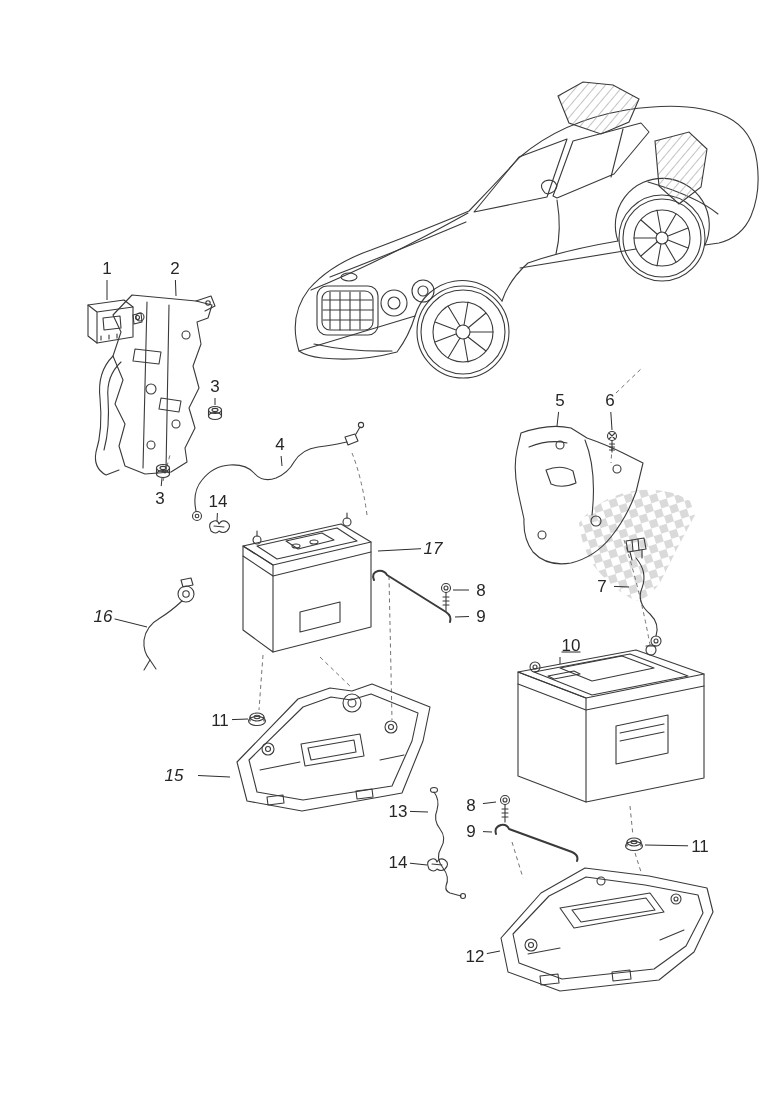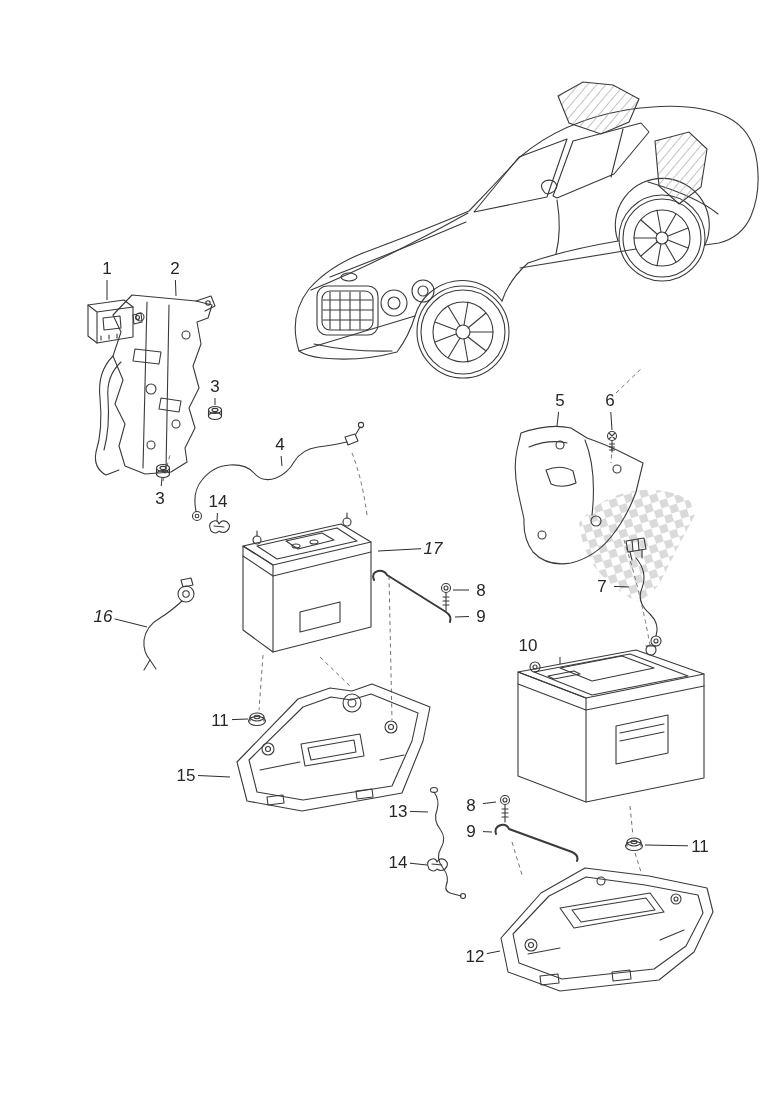--- a/index.html
+++ b/index.html
@@ -330,26 +330,26 @@
       <div class="callout" style="left: 107px; top: 268px;">1</div>
       <div class="callout" style="left: 175px; top: 268px;">2</div>
       <div class="callout" style="left: 215px; top: 386px;">3</div>
       <div class="callout" style="left: 160px; top: 498px;">3</div>
       <div class="callout" style="left: 280px; top: 444px;">4</div>
       <div class="callout" style="left: 560px; top: 400px;">5</div>
       <div class="callout" style="left: 610px; top: 400px;">6</div>
       <div class="callout" style="left: 602px; top: 586px;">7</div>
       <div class="callout" style="left: 481px; top: 590px;">8</div>
       <div class="callout" style="left: 481px; top: 616px;">9</div>
-      <div class="callout" style="left: 528px; top: 645px;">10</div>
+      <div class="callout" style="left: 571px; top: 645px; text-decoration: underline;">10</div>
       <div class="callout" style="left: 220px; top: 720px;">11</div>
       <div class="callout" style="left: 700px; top: 846px;">11</div>
       <div class="callout" style="left: 475px; top: 956px; text-align: center;">12</div>
       <div class="callout" style="left: 398px; top: 811px;">13</div>
       <div class="callout" style="left: 218px; top: 501px;">14</div>
       <div class="callout" style="left: 398px; top: 862px;">14</div>
-      <div class="callout" style="left: 186px; top: 775px;">15</div>
+      <div class="callout" style="left: 174px; top: 775px; font-style: italic;">15</div>
       <div class="callout" style="left: 103px; top: 616px; font-style: italic;">16</div>
       <div class="callout" style="left: 433px; top: 548px; font-style: italic;">17</div>
       <div class="callout" style="left: 471px; top: 805px;">8</div>
       <div class="callout" style="left: 471px; top: 831px;">9</div>
     </div>
 </div>
 
 </body></html>

